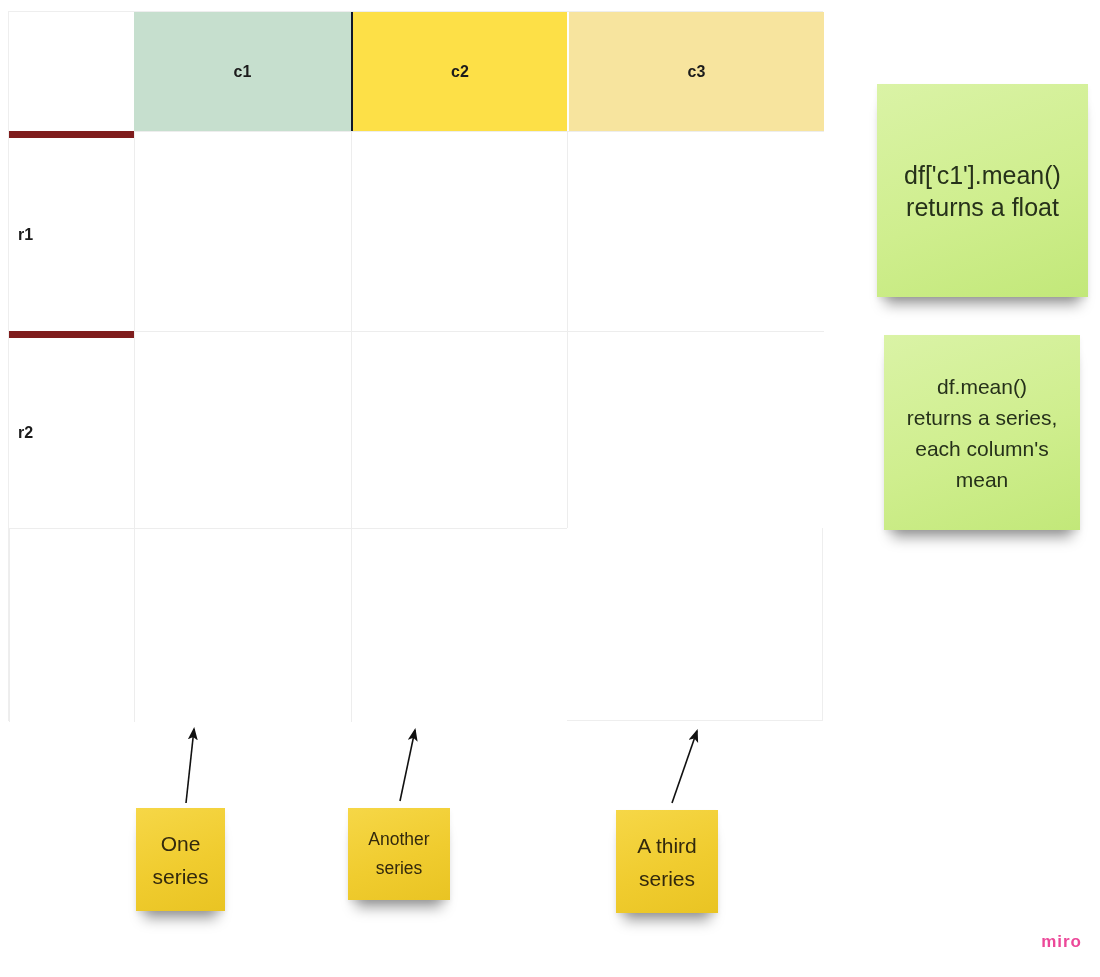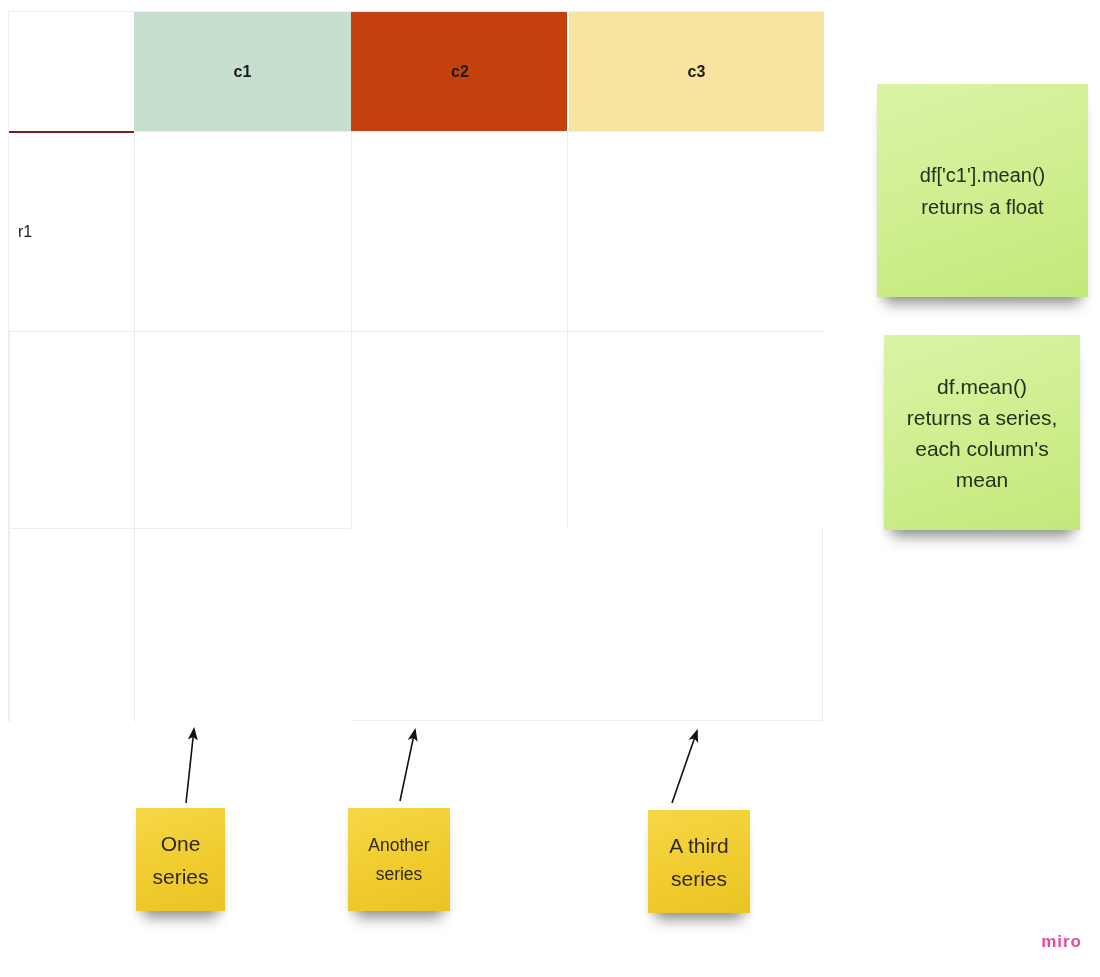--- a/index.html
+++ b/index.html
@@ -17,52 +17,52 @@
     grid-template-rows:119px 200px 197px 194px;
     border:1px solid #eeeeee;box-sizing:border-box;
   }
   .df-table > div{box-sizing:border-box;}
   .corner-cell{background:#ffffff;}
   .col-header{
     display:flex;align-items:center;justify-content:center;
     font-size:16px;font-weight:700;color:#1b1b1b;
   }
   .col-header.c1{background:#c6dfce;}
-  .col-header.c2{background:#c2410c;border-left:2px solid #c2410c;}
+  .col-header.c2{background:#fde047;border-left:2px solid #0f172a;}
   .col-header.c3{background:#f7e49e;border-left:2px solid #ffffff;}
   .row-label{
     background:#ffffff;display:flex;align-items:center;
-    padding-left:9px;font-size:16px;font-weight:400;color:#1b1b1b;
-    border-top:2px solid #7f1d1d;
+    padding-left:9px;font-size:16px;font-weight:700;color:#1b1b1b;
+    border-top:7px solid #7f1d1d;
   }
   .body-cell{
     background:#ffffff;border-top:1px solid #ededed;border-left:1px solid #ededed;
   }
 
   
   .sticky{
     position:absolute;display:flex;align-items:center;justify-content:center;
     text-align:center;
     box-shadow:0 15px 13px -8px rgba(0,0,0,0.40), 0 3px 5px rgba(0,0,0,0.06);
   }
   .sticky .txt{width:100%;padding:0 12px;}
   .sticky.green{
     background:linear-gradient(160deg,#daf3a6 0%,#cfee8e 55%,#c2e879 100%);
     color:#26311a;
   }
   .sticky.yellow{
     background:linear-gradient(160deg,#f6d747 0%,#f0cc2f 55%,#e9c423 100%);
     color:#33290d;
   }
-  .note-green-1{left:877px;top:84px;width:211px;height:213px;font-size:20px;line-height:32px;}
+  .note-green-1{left:877px;top:84px;width:211px;height:213px;font-size:25px;line-height:32px;}
   .note-green-2{left:884px;top:335px;width:196px;height:195px;font-size:21px;line-height:31px;}
   .note-green-2 .txt{padding:0 20px;}
   .note-yellow-1{left:136px;top:808px;width:89px;height:103px;font-size:21px;line-height:33px;}
-  .note-yellow-2{left:348px;top:808px;width:102px;height:103px;font-size:17.5px;line-height:29px;}
-  .note-yellow-3{left:648px;top:810px;width:102px;height:103px;font-size:21px;line-height:33px;}
+  .note-yellow-2{left:348px;top:808px;width:102px;height:92px;font-size:17.5px;line-height:29px;}
+  .note-yellow-3{left:616px;top:810px;width:102px;height:103px;font-size:21px;line-height:33px;}
 
   
   .connectors{position:absolute;left:0;top:0;width:1100px;height:977px;pointer-events:none;}
 
   
   .watermark{
     position:absolute;right:18px;top:932px;
     font-size:17px;font-weight:700;letter-spacing:1px;color:#ec4899;
     user-select:none;
   }
@@ -84,20 +84,23 @@
       <span>c3</span>
     </div>
 
     <div class="row-label">
       <span>r1</span>
     </div>
     <div class="body-cell"></div>
     <div class="body-cell"></div>
     <div class="body-cell"></div>
 
+    <div class="row-label">
+      <span>r2</span>
+    </div>
     <div class="body-cell"></div>
     <div class="body-cell"></div>
     <div class="body-cell"></div>
 
     <div class="body-cell"></div>
     <div class="body-cell"></div>
     <div class="body-cell"></div>
   </div>
 
   <svg class="connectors" viewBox="0 0 1100 977">

